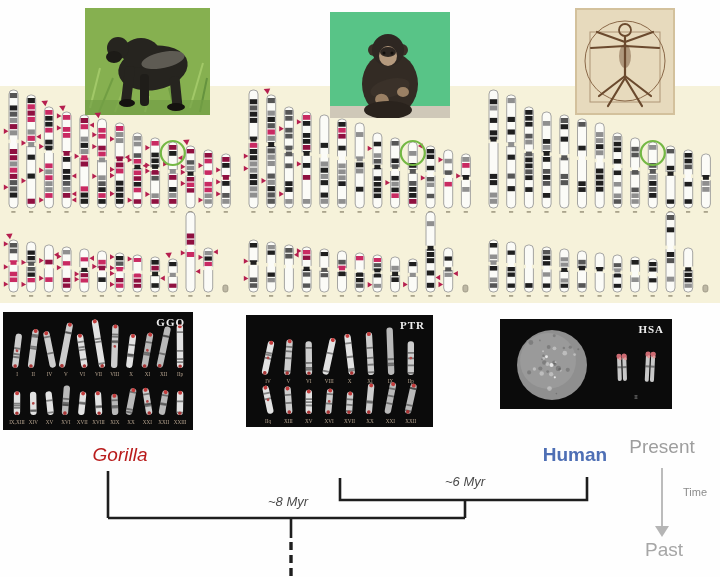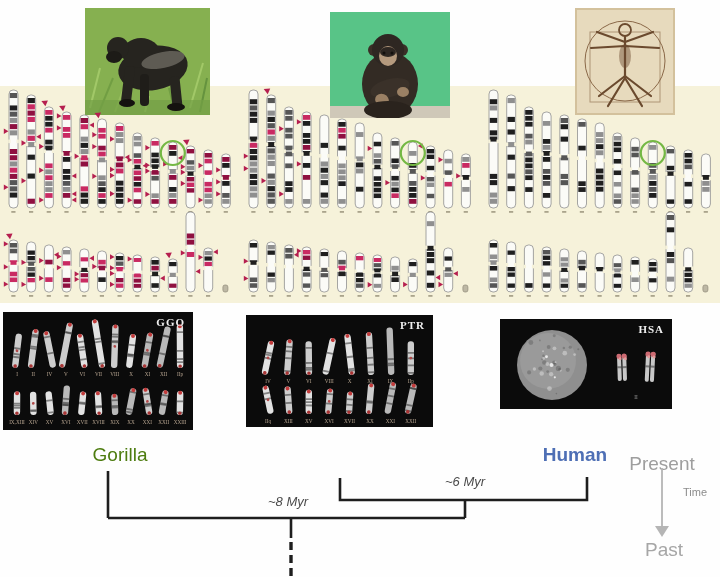--- a/index.html
+++ b/index.html
@@ -1343,23 +1343,23 @@
           <circle cx="148.4" cy="37.8" r="1.5" fill="#e59b9b"></circle>
           <rect x="150.6" y="33" width="4" height="30" rx="2" fill="#c8c8c8"></rect>
           <rect x="150.6" y="46.5" width="4" height="2" fill="rgba(40,40,40,0.5)"></rect>
           <circle cx="152.6" cy="35.2" r="2.6" fill="#cd6a72"></circle>
           <circle cx="153.6" cy="37.8" r="1.5" fill="#e59b9b"></circle>
         </g>
         <text x="136" y="80" text-anchor="middle" font-size="5.2" fill="#9a9a9a" font-family="Liberation Serif,serif">II</text>
       </svg>
     </div>
 
-  <div class="slabel" style="left: 120px; top: 444px; color: #4d7c0f;">Gorilla</div>
+  <div class="slabel" style="left: 120px; top: 444px; color: #b91c1c; font-style: italic;">Gorilla</div>
   <div class="slabel" style="left: 575px; top: 444px; color: rgb(78, 111, 181); font-weight: bold;">Human</div>
-  <div class="presentword" style="left:662px;top:453px;">Present</div>
+  <div class="presentword" style="left:662px;top:436px;">Present</div>
 
   <div class="myr" style="left:465px;top:474px;">~6 Myr</div>
   <div class="myr" style="left:288px;top:494px;">~8 Myr</div>
   <div class="timeword" style="left:695px;top:486px;">Time</div>
   <div class="pastword" style="left:664px;top:539px;">Past</div>
 
   <svg class="tree" width="720" height="147" viewBox="0 0 720 147">
     <g stroke="#1e1e1e" stroke-width="2.6" fill="none">
       <path d="M108,41 L108,88"></path>
       <path d="M340,48 L340,70 L587,70 L587,47"></path>

